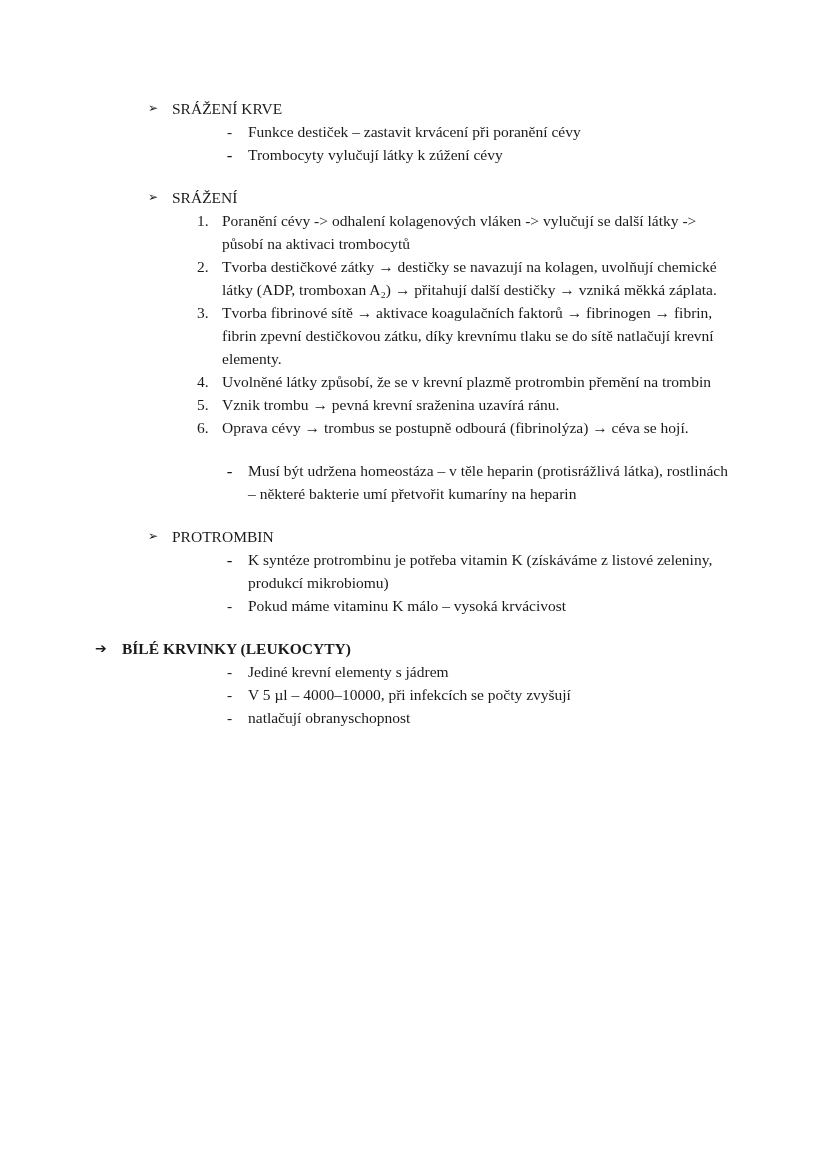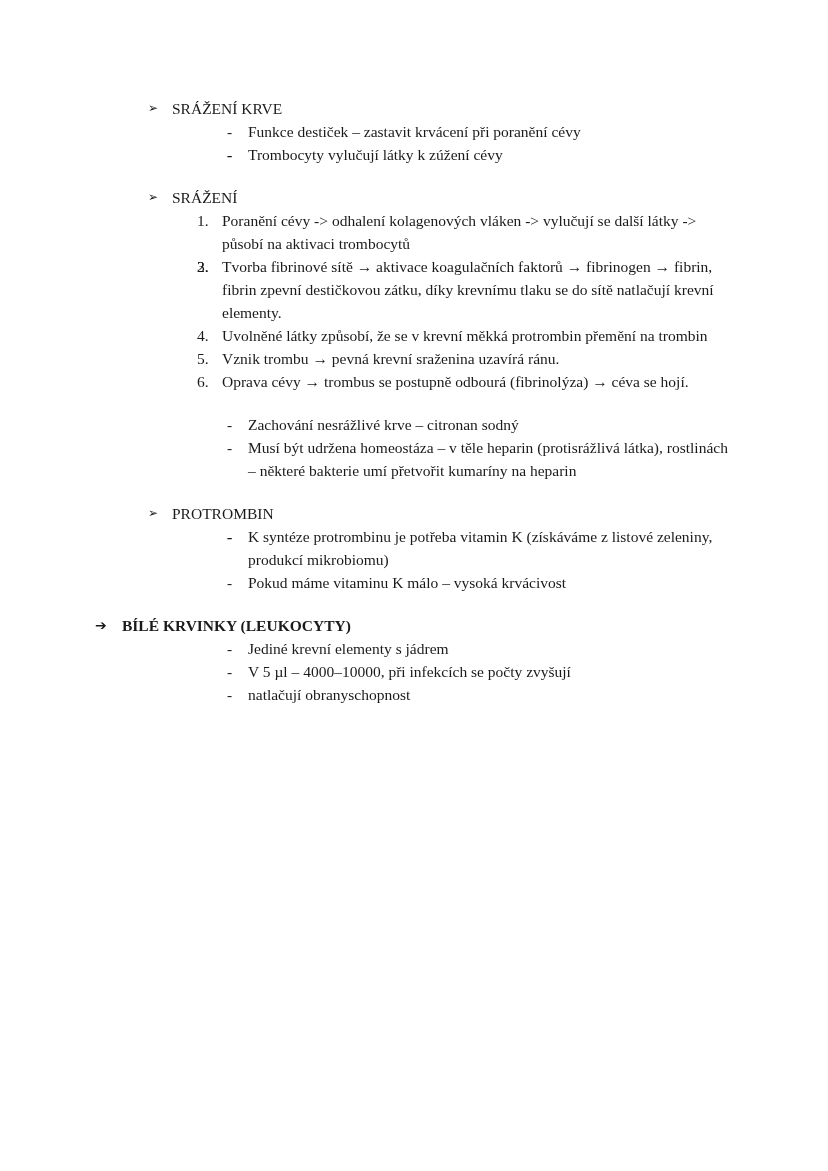--- a/index.html
+++ b/index.html
@@ -50,28 +50,28 @@
         <div class="block dashes">
           <div class="item"><span class="bullet">-</span><span class="text">Funkce destiček – zastavit krvácení při poranění cévy</span></div>
           <div class="item"><span class="bullet">-</span></div>
           <div class="item"><span class="bullet">-</span><span class="text">Trombocyty vylučují látky k zúžení cévy</span></div>
         </div>
       </div>
       <div class="section">
         <div class="heading"><span class="marker">➢</span><span class="title">SRÁŽENÍ</span></div>
         <div class="block numbered">
           <div class="item"><span class="bullet">1.</span><span class="text">Poranění cévy -&gt; odhalení kolagenových vláken -&gt; vylučují se další látky -&gt; působí na aktivaci trombocytů</span></div>
-          <div class="item"><span class="bullet">2.</span></div>
+          <div class="item"><span class="bullet">2.</span><span class="text">Tvorba destičkové zátky → destičky se navazují na kolagen, uvolňují chemické látky (ADP, tromboxan A₂) → přitahují další destičky → vzniká měkká záplata.</span></div>
           <div class="item"><span class="bullet">3.</span><span class="text">Tvorba fibrinové sítě → aktivace koagulačních faktorů → fibrinogen → fibrin, fibrin zpevní destičkovou zátku, díky krevnímu tlaku se do sítě natlačují krevní elementy.</span></div>
-          <div class="item"><span class="bullet">4.</span><span class="text">Uvolněné látky způsobí, že se v krevní měkká protrombin přemění na trombin</span></div>
+          <div class="item"><span class="bullet">4.</span><span class="text">Uvolněné látky způsobí, že se v krevní plazmě protrombin přemění na trombin</span></div>
           <div class="item"><span class="bullet">5.</span><span class="text">Vznik trombu → pevná krevní sraženina uzavírá ránu.</span></div>
           <div class="item"><span class="bullet">6.</span><span class="text">Oprava cévy → trombus se postupně odbourá (fibrinolýza) → céva se hojí.</span></div>
         </div>
         <div class="block dashes gap-before">
-          <div class="item"><span class="bullet">-</span><span class="text">Zachování nesrážlivé krve – citronan sodný</span></div>
+          <div class="item"><span class="bullet">-</span></div>
           <div class="item"><span class="bullet">-</span><span class="text">Musí být udržena homeostáza – v těle heparin (protisrážlivá látka), rostlinách – některé bakterie umí přetvořit kumaríny na heparin</span></div>
         </div>
       </div>
       <div class="section">
         <div class="heading"><span class="marker">➢</span><span class="title">PROTROMBIN</span></div>
         <div class="block dashes">
           <div class="item"><span class="bullet">-</span></div>
           <div class="item"><span class="bullet">-</span><span class="text">K syntéze protrombinu je potřeba vitamin K (získáváme z listové zeleniny, produkcí mikrobiomu)</span></div>
           <div class="item"><span class="bullet">-</span><span class="text">Pokud máme vitaminu K málo – vysoká krvácivost</span></div>
         </div>

